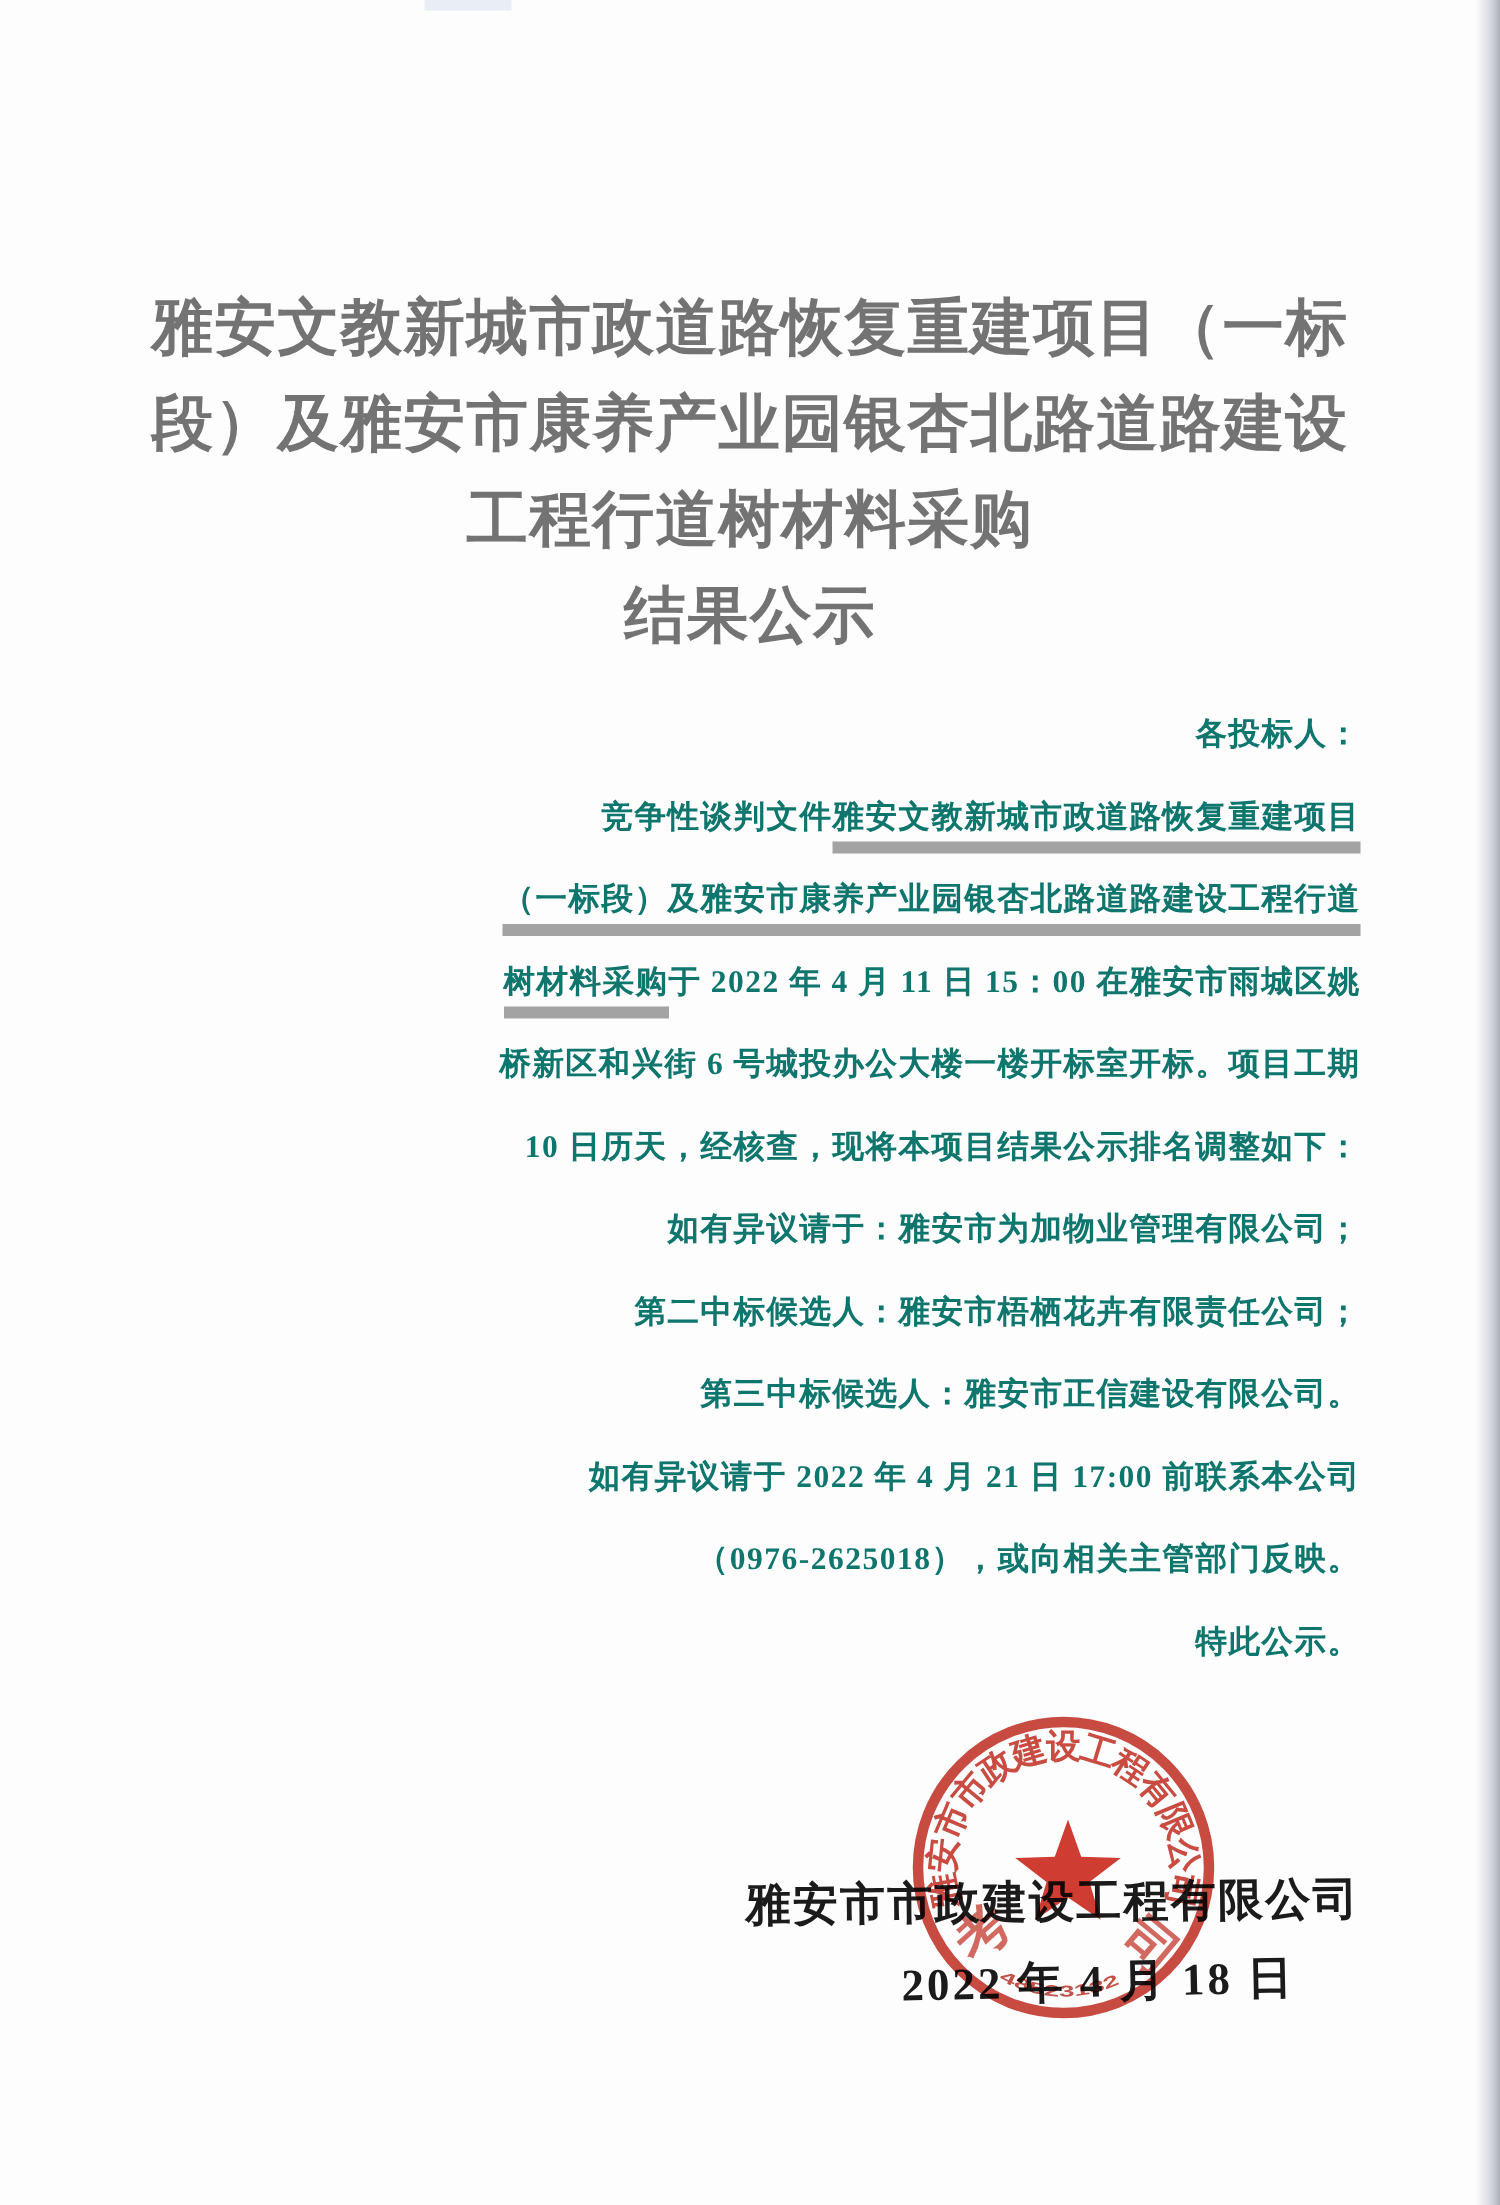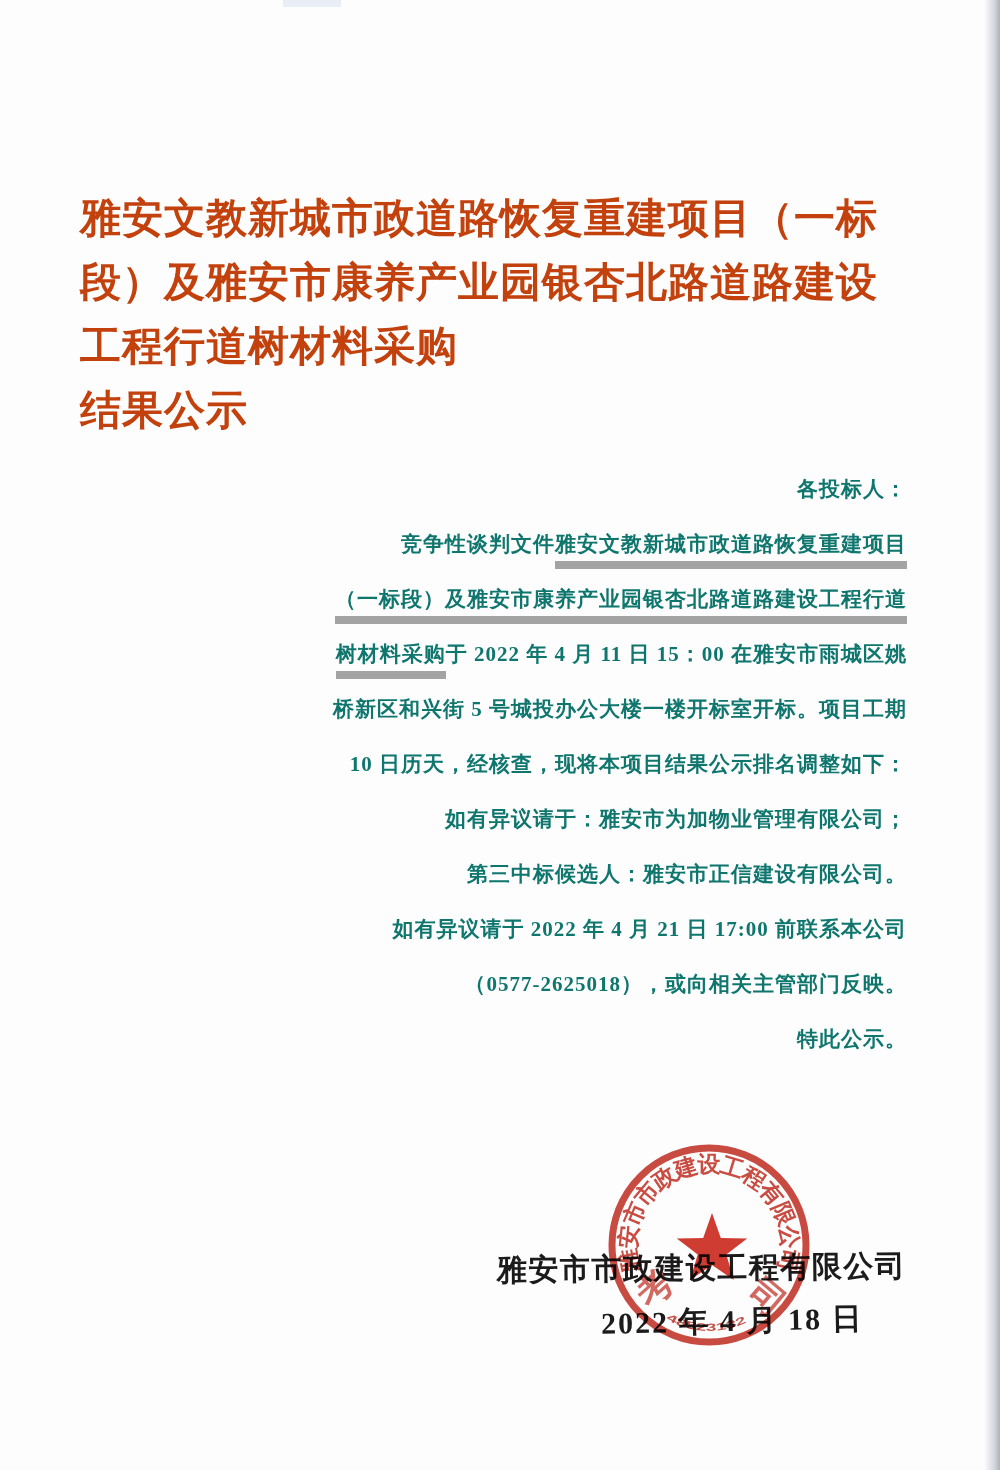--- a/index.html
+++ b/index.html
@@ -14,27 +14,27 @@
   .scan-edge-right{
     position:absolute;top:0;right:0;width:16px;height:100%;
     background:linear-gradient(to right, rgba(158,166,178,0), rgba(158,166,178,0.45) 65%, rgba(118,126,140,0.6));
   }
   .scan-artifact-top{
     position:absolute;left:283px;top:0;width:58px;height:7px;
     background:#e4e8f2;opacity:.8;
   }
   .title{
     position:absolute;left:80px;top:186px;width:840px;
-    text-align:left;
+    text-align:center;
     font-family:"Liberation Sans","DejaVu Sans",sans-serif;
     font-weight:900;
     font-size:41px;
     line-height:64px;
     letter-spacing:1px;
-    color:#c2410c;
+    color:#737373;
   }
   .body-block{
     position:absolute;left:125px;top:462px;width:782px;
     font-size:21px;
     font-weight:700;
     letter-spacing:1px;
     color:#0f766e;
     text-align:right;
   }
   .line{height:55px;line-height:55px;white-space:nowrap;}
@@ -72,29 +72,30 @@
     <div class="title-line">工程行道树材料采购</div>
     <div class="title-line">结果公示</div>
   </div>
 
   <div class="body-block">
     <div class="line">各投标人：</div>
 
     <div class="line indent"><span>竞争性谈判文件</span><span class="u">雅安文教新城市政道路恢复重建项目</span></div>
     <div class="line"><span class="u">（一标段）及雅安市康养产业园银杏北路道路建设工程行道</span></div>
     <div class="line"><span class="u">树材料采购</span><span>于 2022 年 4 月 11 日 15：00 在雅安市雨城区姚</span></div>
-    <div class="line">桥新区和兴街 5 号城投办公大楼一楼开标室开标。项目工期</div>
+    <div class="line">桥新区和兴街 6 号城投办公大楼一楼开标室开标。项目工期</div>
     <div class="line">10 日历天，经核查，现将本项目结果公示排名调整如下：</div>
 
     <div class="line indent">如有异议请于：雅安市为加物业管理有限公司；</div>
+    <div class="line indent">第二中标候选人：雅安市梧栖花卉有限责任公司；</div>
     <div class="line indent">第三中标候选人：雅安市正信建设有限公司。</div>
 
 
     <div class="line indent-sm">如有异议请于 2022 年 4 月 21 日 17:00 前联系本公司</div>
-    <div class="line">（0577-2625018），或向相关主管部门反映。</div>
+    <div class="line">（0976-2625018），或向相关主管部门反映。</div>
 
     <div class="line indent-sm">特此公示。</div>
   </div>
 
   <div class="signature-company">雅安市市政建设工程有限公司</div>
   <div class="signature-date">2022 年 4 月 18 日</div>
 
   <svg class="seal" viewBox="0 0 262 262" xmlns="http://www.w3.org/2000/svg">
     <circle cx="131" cy="130" r="97" fill="none" stroke="#bf2619" stroke-width="7" opacity="0.9"></circle>
     <polygon points="134,98 142.8,122.9 169.2,123.6 148.3,139.6 155.8,164.9 134,150 112.2,164.9 119.7,139.6 98.8,123.6 125.2,122.9" fill="#c9180c" opacity="0.92"></polygon>

